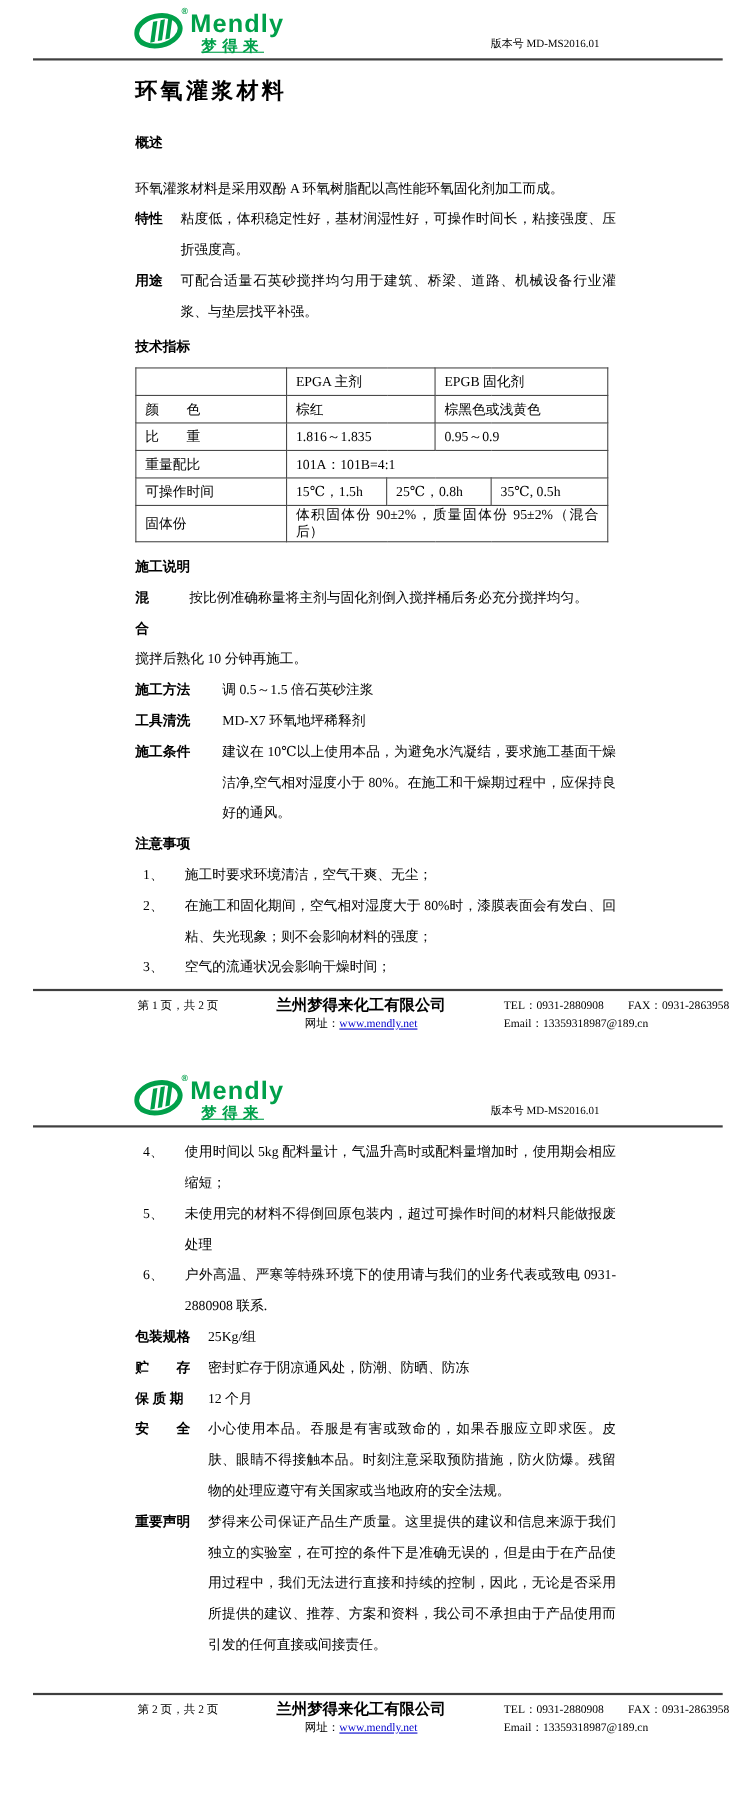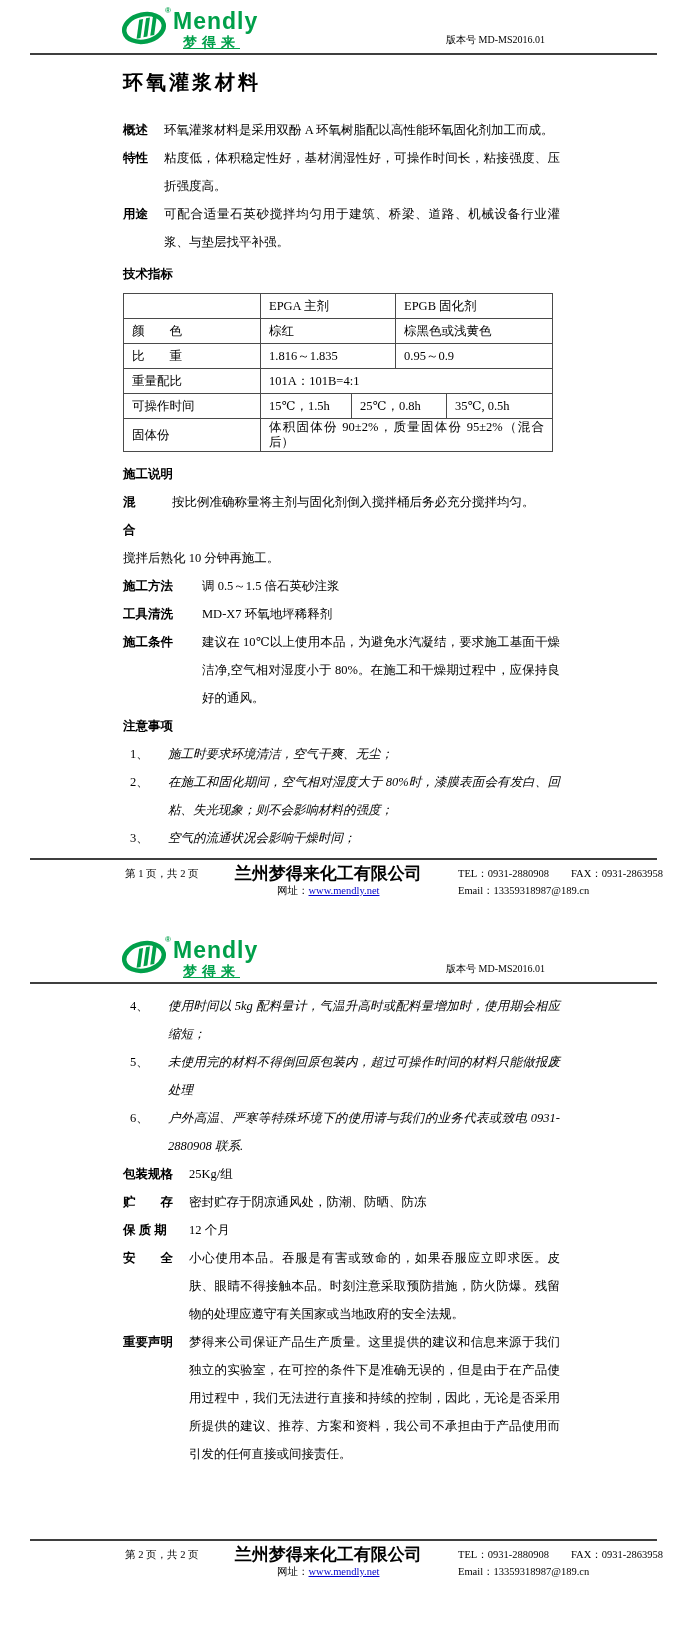--- a/index.html
+++ b/index.html
@@ -23,38 +23,38 @@
   
   .title { margin:14px 127px 0 123px; font-size:20px; font-weight:bold; letter-spacing:3px; }
   .content { margin:0 127px 0 123px; font-size:12.5px; line-height:28px; text-align:justify; }
   .prow { display:flex; }
   .plabel { font-weight:bold; flex:0 0 41px; }
   .plabel.w48 { flex-basis:49px; }
   .plabel.w66 { flex-basis:66px; }
   .plabel.w78 { flex-basis:79px; }
   .ptext { flex:1; }
   .sec-head { font-weight:bold; }
-  .mt20 { margin-top:20px; }
+  .mt20 { margin-top:20px;flex-direction:column; }
   .mt8 { margin-top:8px; }
   .mt4 { margin-top:4px; }
   
   table.spec { border-collapse:collapse; width:429px; margin-top:5px; table-layout:fixed; }
   table.spec td { border:1px solid #4a4a4a; height:25px; padding:1px 8px; font-size:12.5px; line-height:15px; vertical-align:middle; }
   table.spec td.t-center { text-align:left; }
   table.spec td.t-label { }
   
   .note-row { display:flex; }
   .nnum { flex:0 0 45px; padding-left:7px; }
-  .ntext { flex:1;font-style:italic; }
+  .ntext { flex:1; }
   
   .footer-rule { border-top:2px solid #3f3f3f; margin:6px 30px 0; }
   .footer { display:flex; justify-content:space-between; padding:5px 24px 0 125px; font-size:10.5px; line-height:17px; }
   .f-page { white-space:nowrap; }
   .f-mid { text-align:center; }
-  .f-company { font-weight:bold; font-size:17px; }
+  .f-company { font-weight:bold; font-size:14px; }
   .f-right { text-align:left; white-space:nowrap; }
   .f-gap { display:inline-block; width:22px; }
   a.weblink { color:#0000cc; text-decoration:underline; cursor:pointer; }
   .page2 { margin-top:30px; }
   .footer-block-2 { margin-top:auto; margin-bottom:58px; }
 </style>
 </head>
 <body>
 
 <div class="brand-row">

